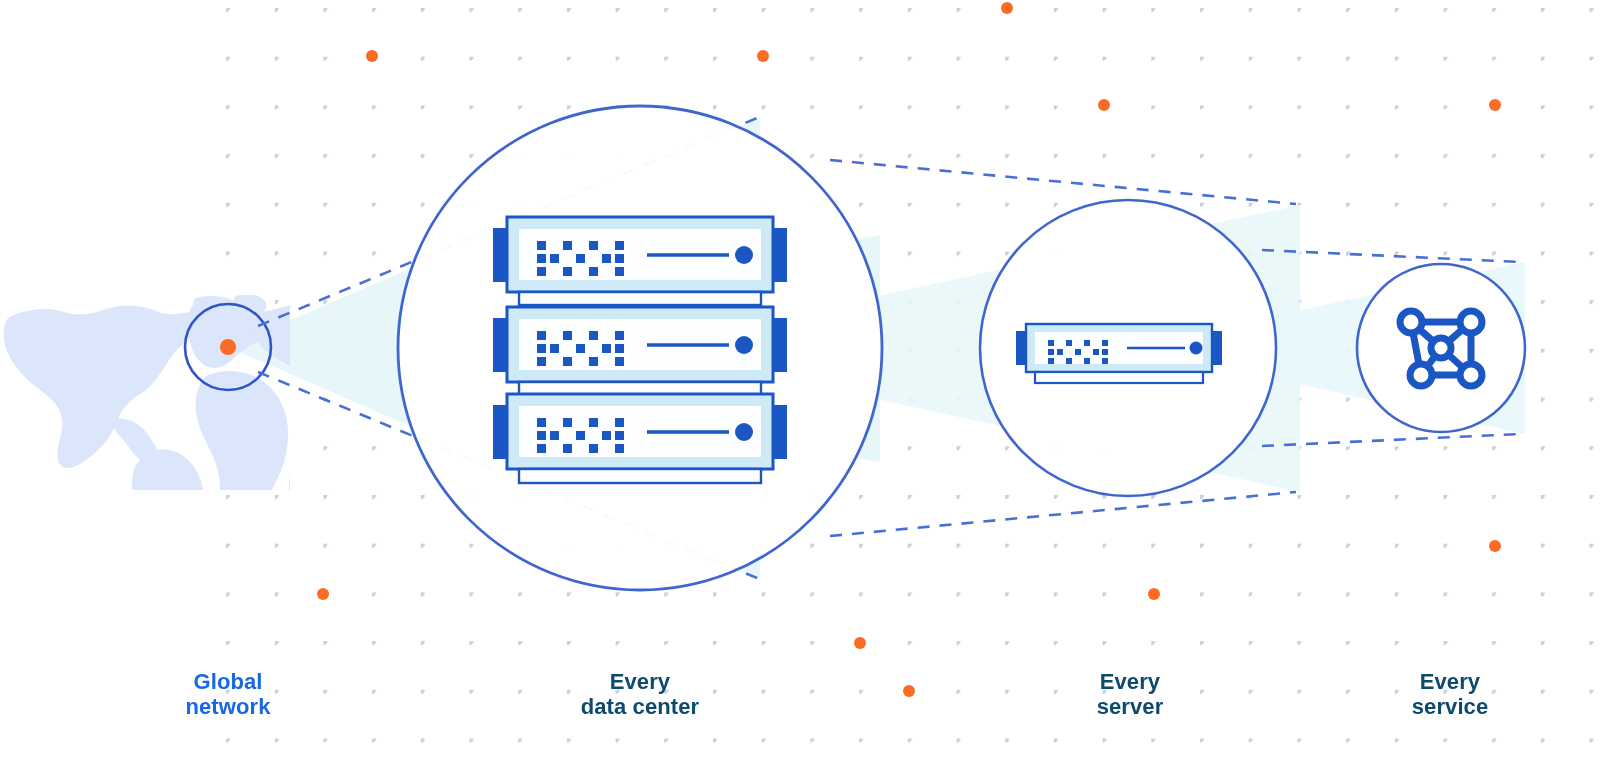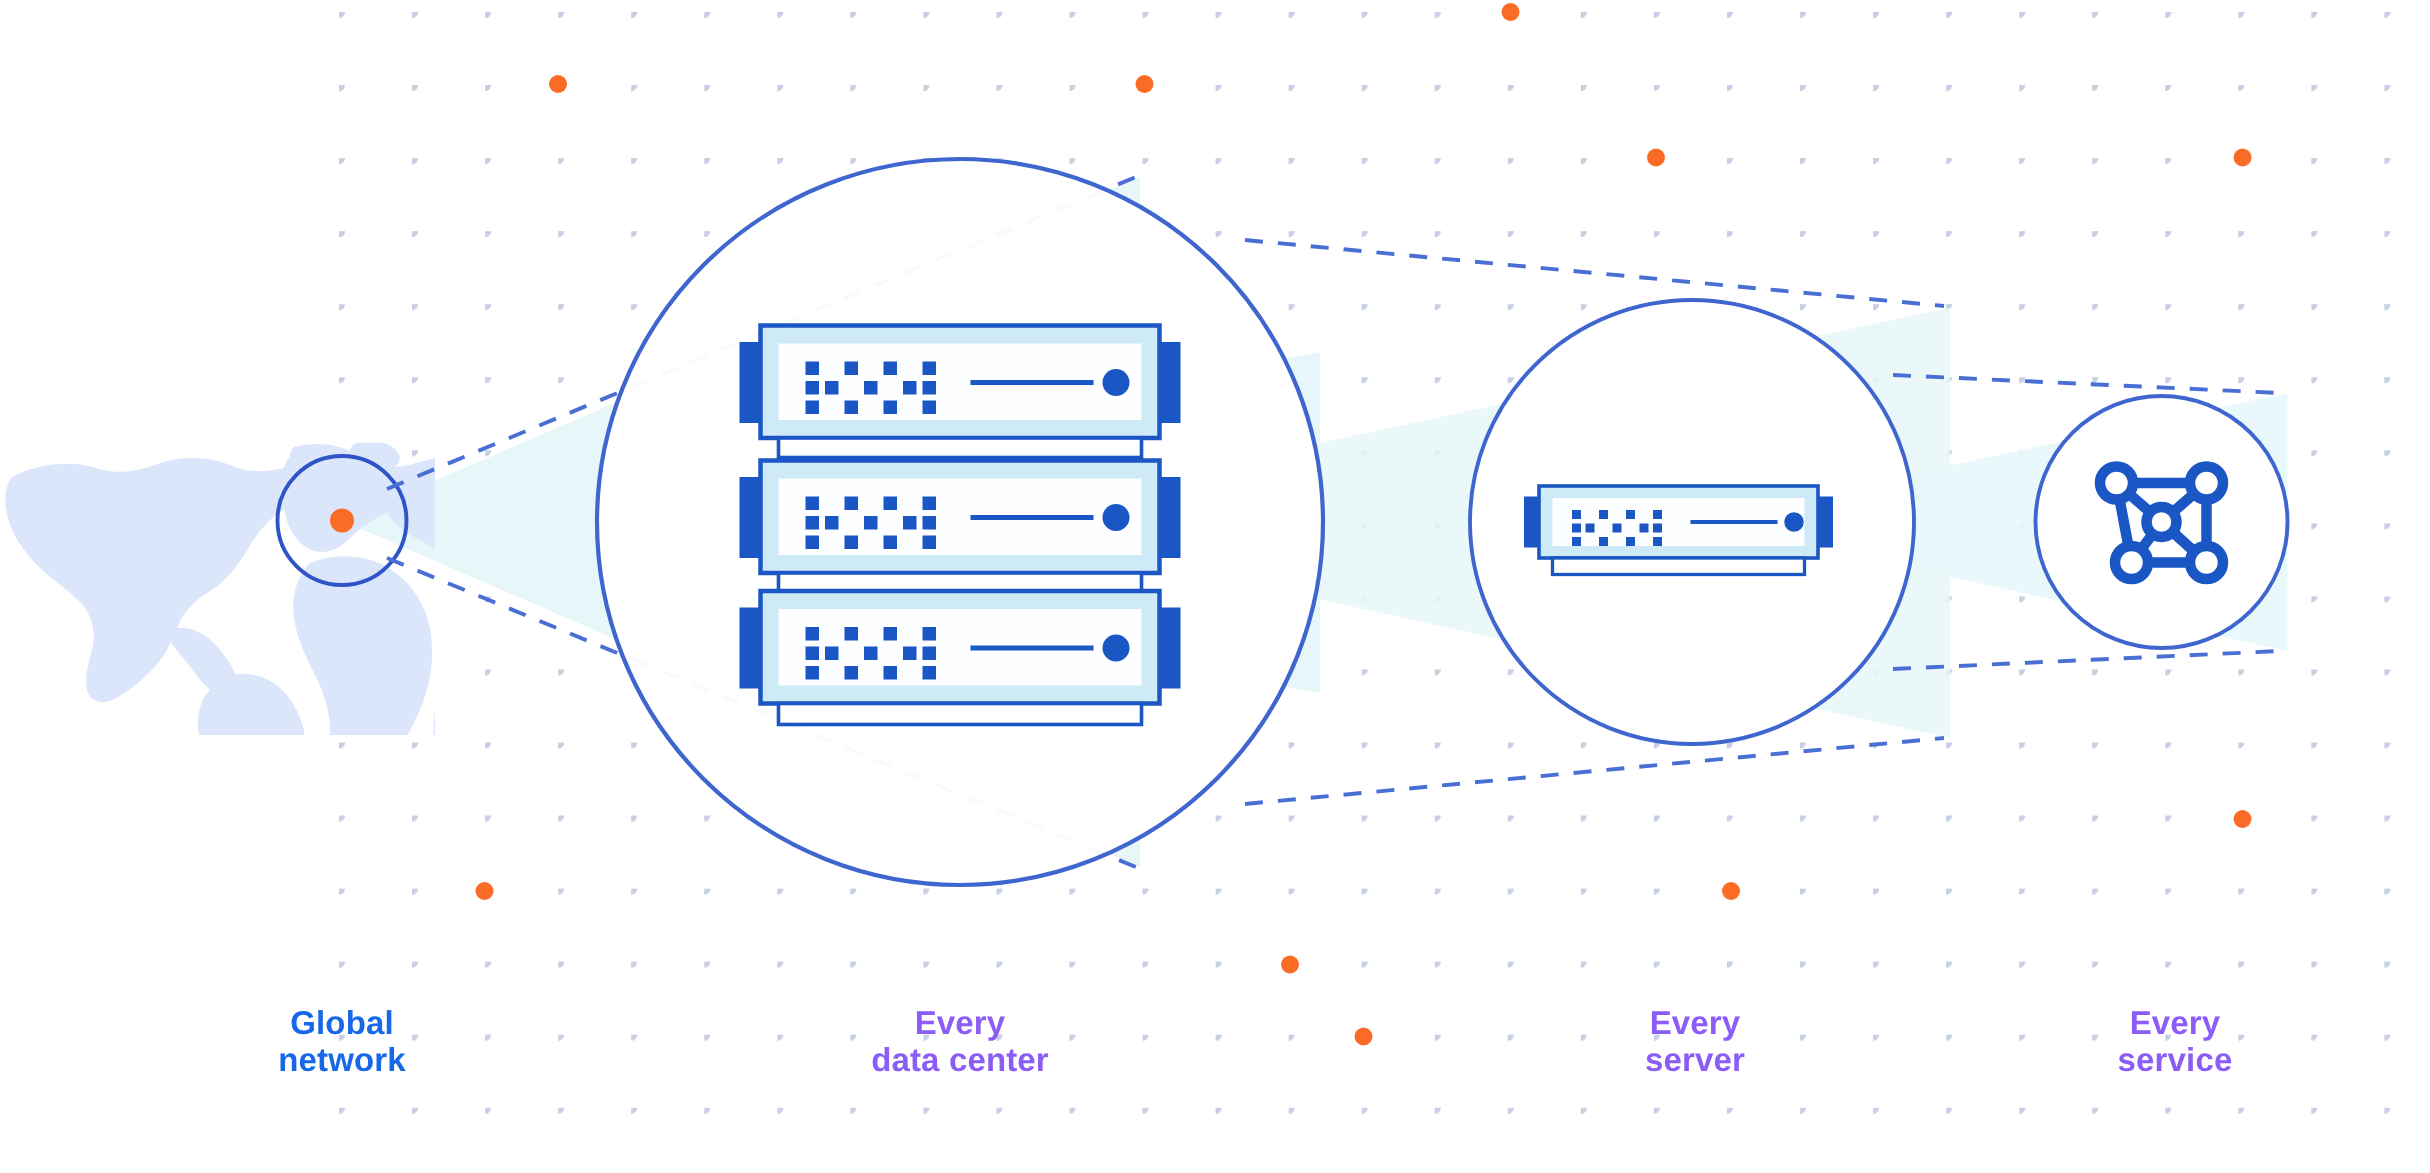--- a/index.html
+++ b/index.html
@@ -16,21 +16,21 @@
   }
   #bgdots{position:absolute;left:0;top:0;width:1620px;height:782px;}
   #scene{position:absolute;left:0;top:0;width:1620px;height:782px;}
 
   .label{
     position:absolute;
     text-align:center;
     font-size:22px;
     line-height:25px;
     font-weight:700;
-    color:#8b5cf6;
+    color:#0c4a6e;
     letter-spacing:.1px;
     white-space:pre-line;
   }
   .label.accent{color:#1768e8;}
   .lbl-global{left:128px;top:669px;width:200px;}
   .lbl-dc{left:540px;top:669px;width:200px;}
   .lbl-server{left:1030px;top:669px;width:200px;}
   .lbl-service{left:1350px;top:669px;width:200px;}
 </style>
 </head>

